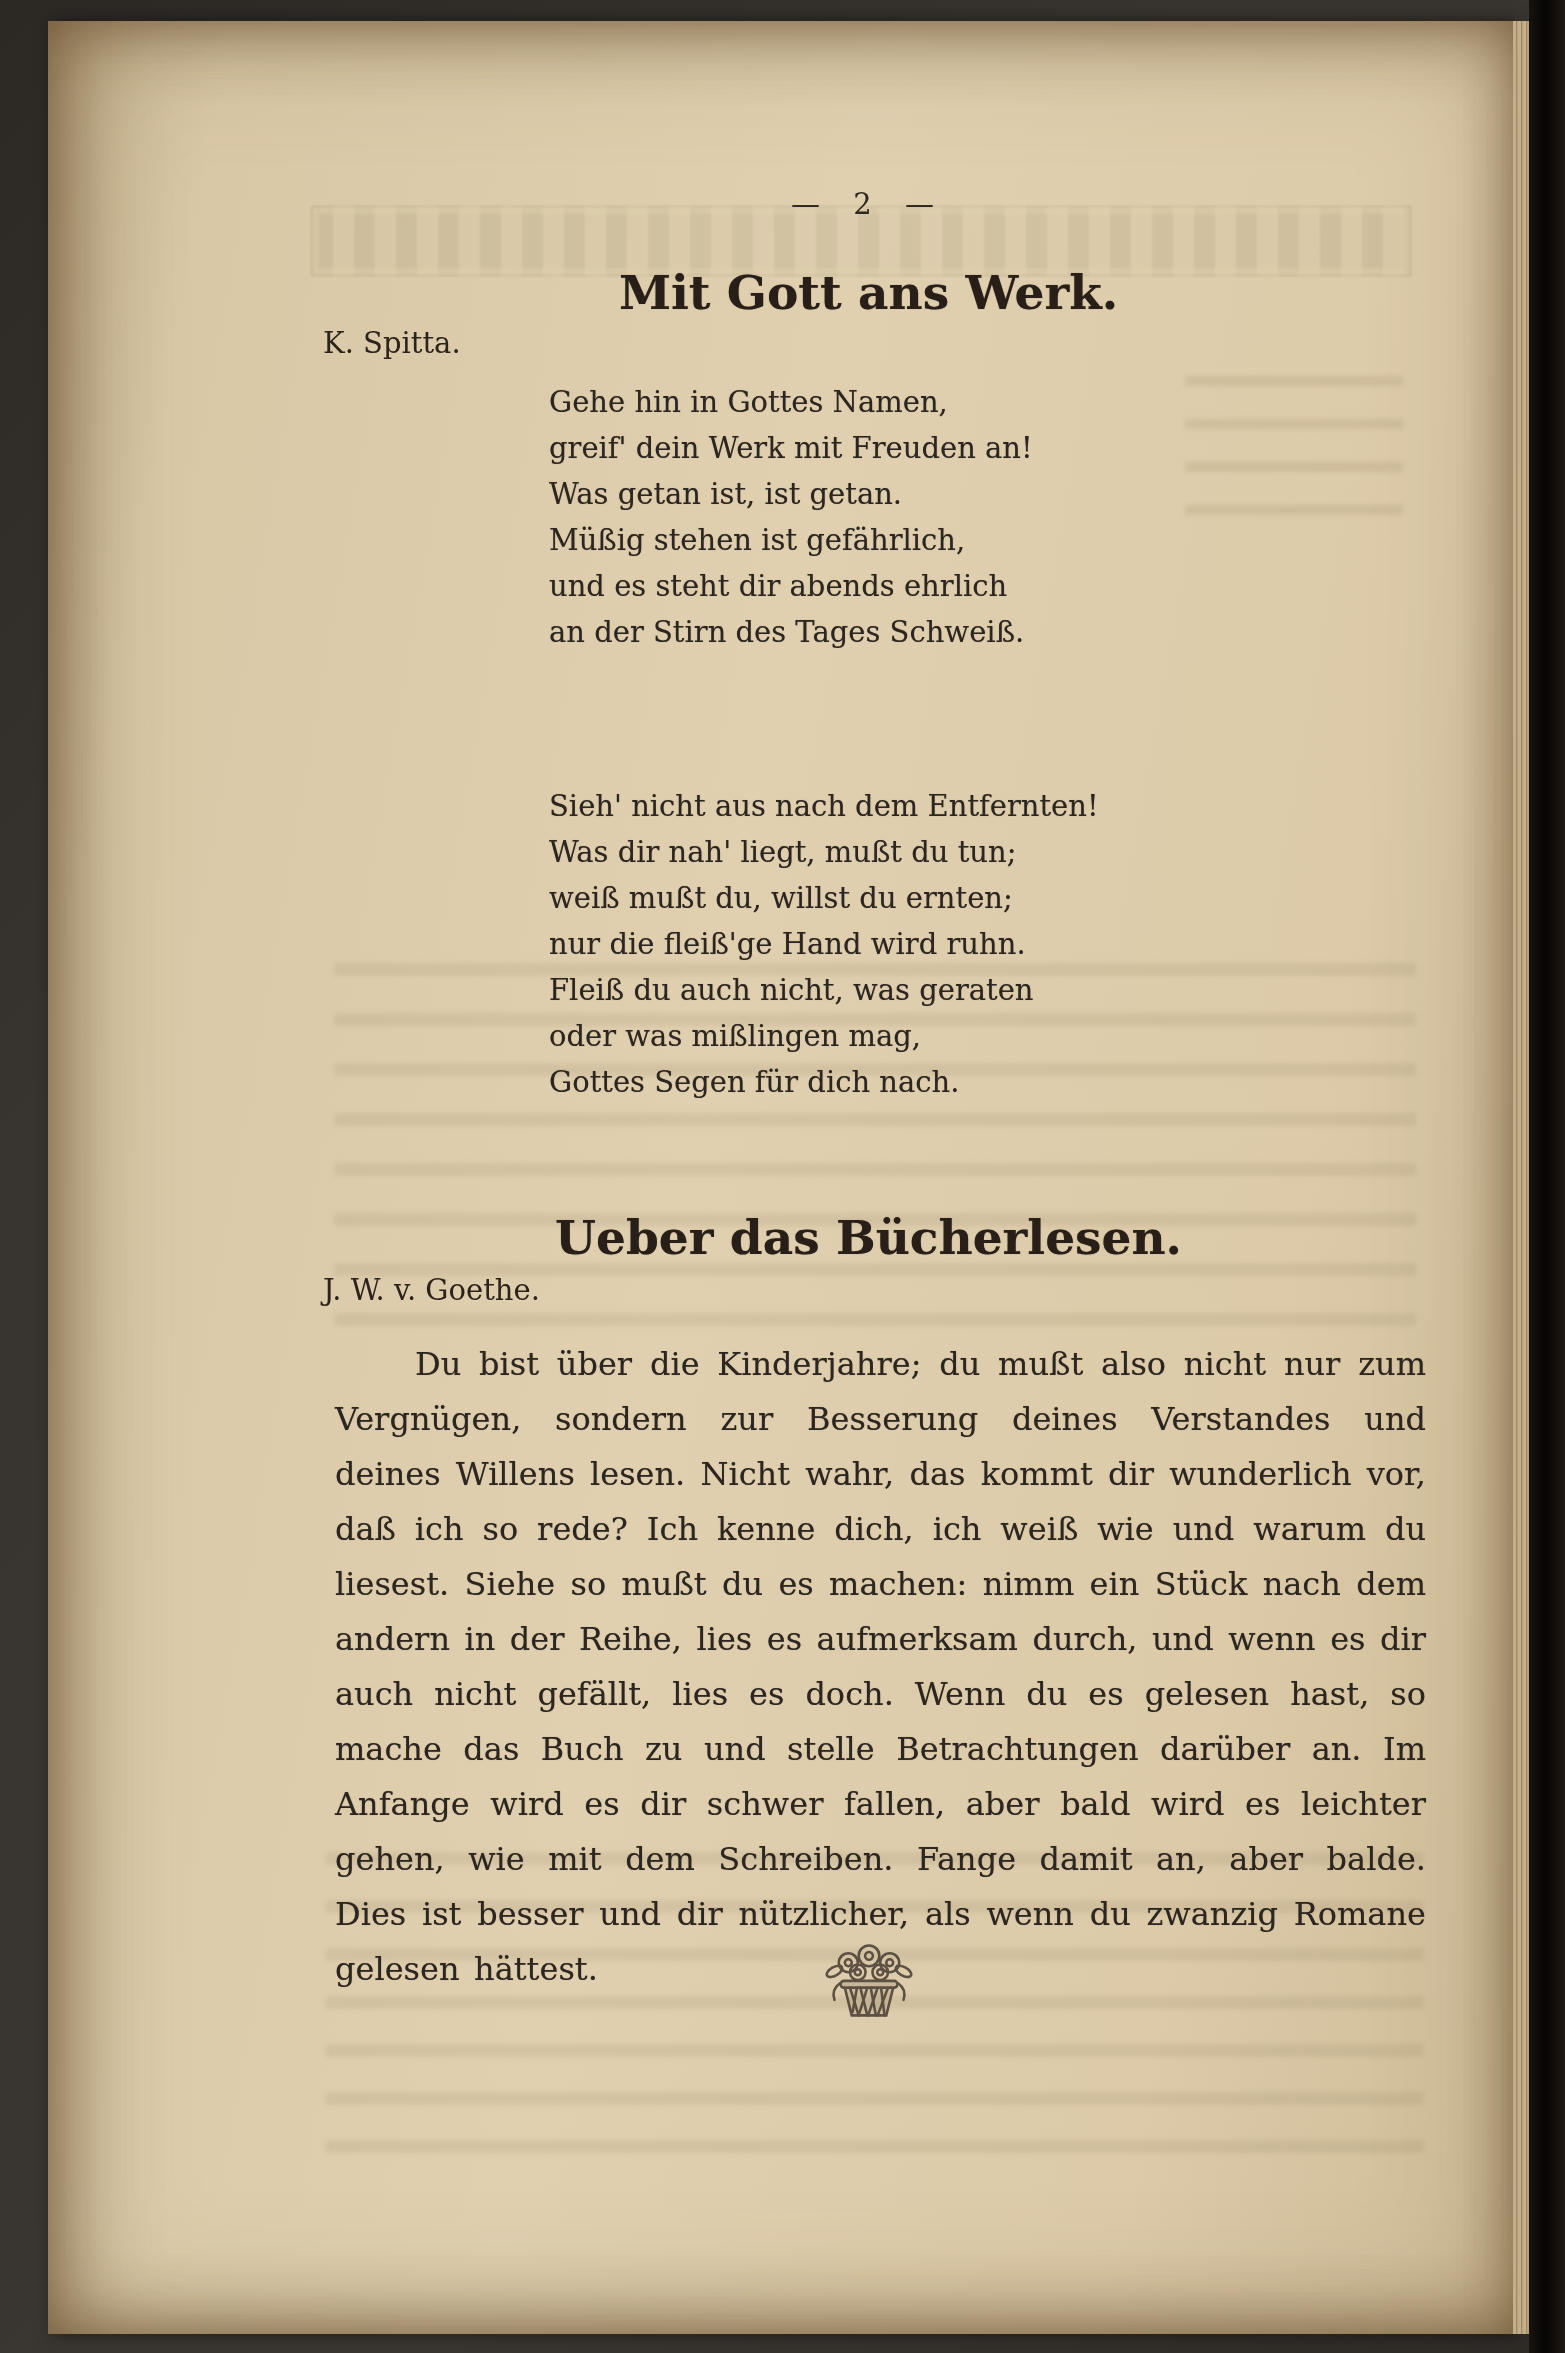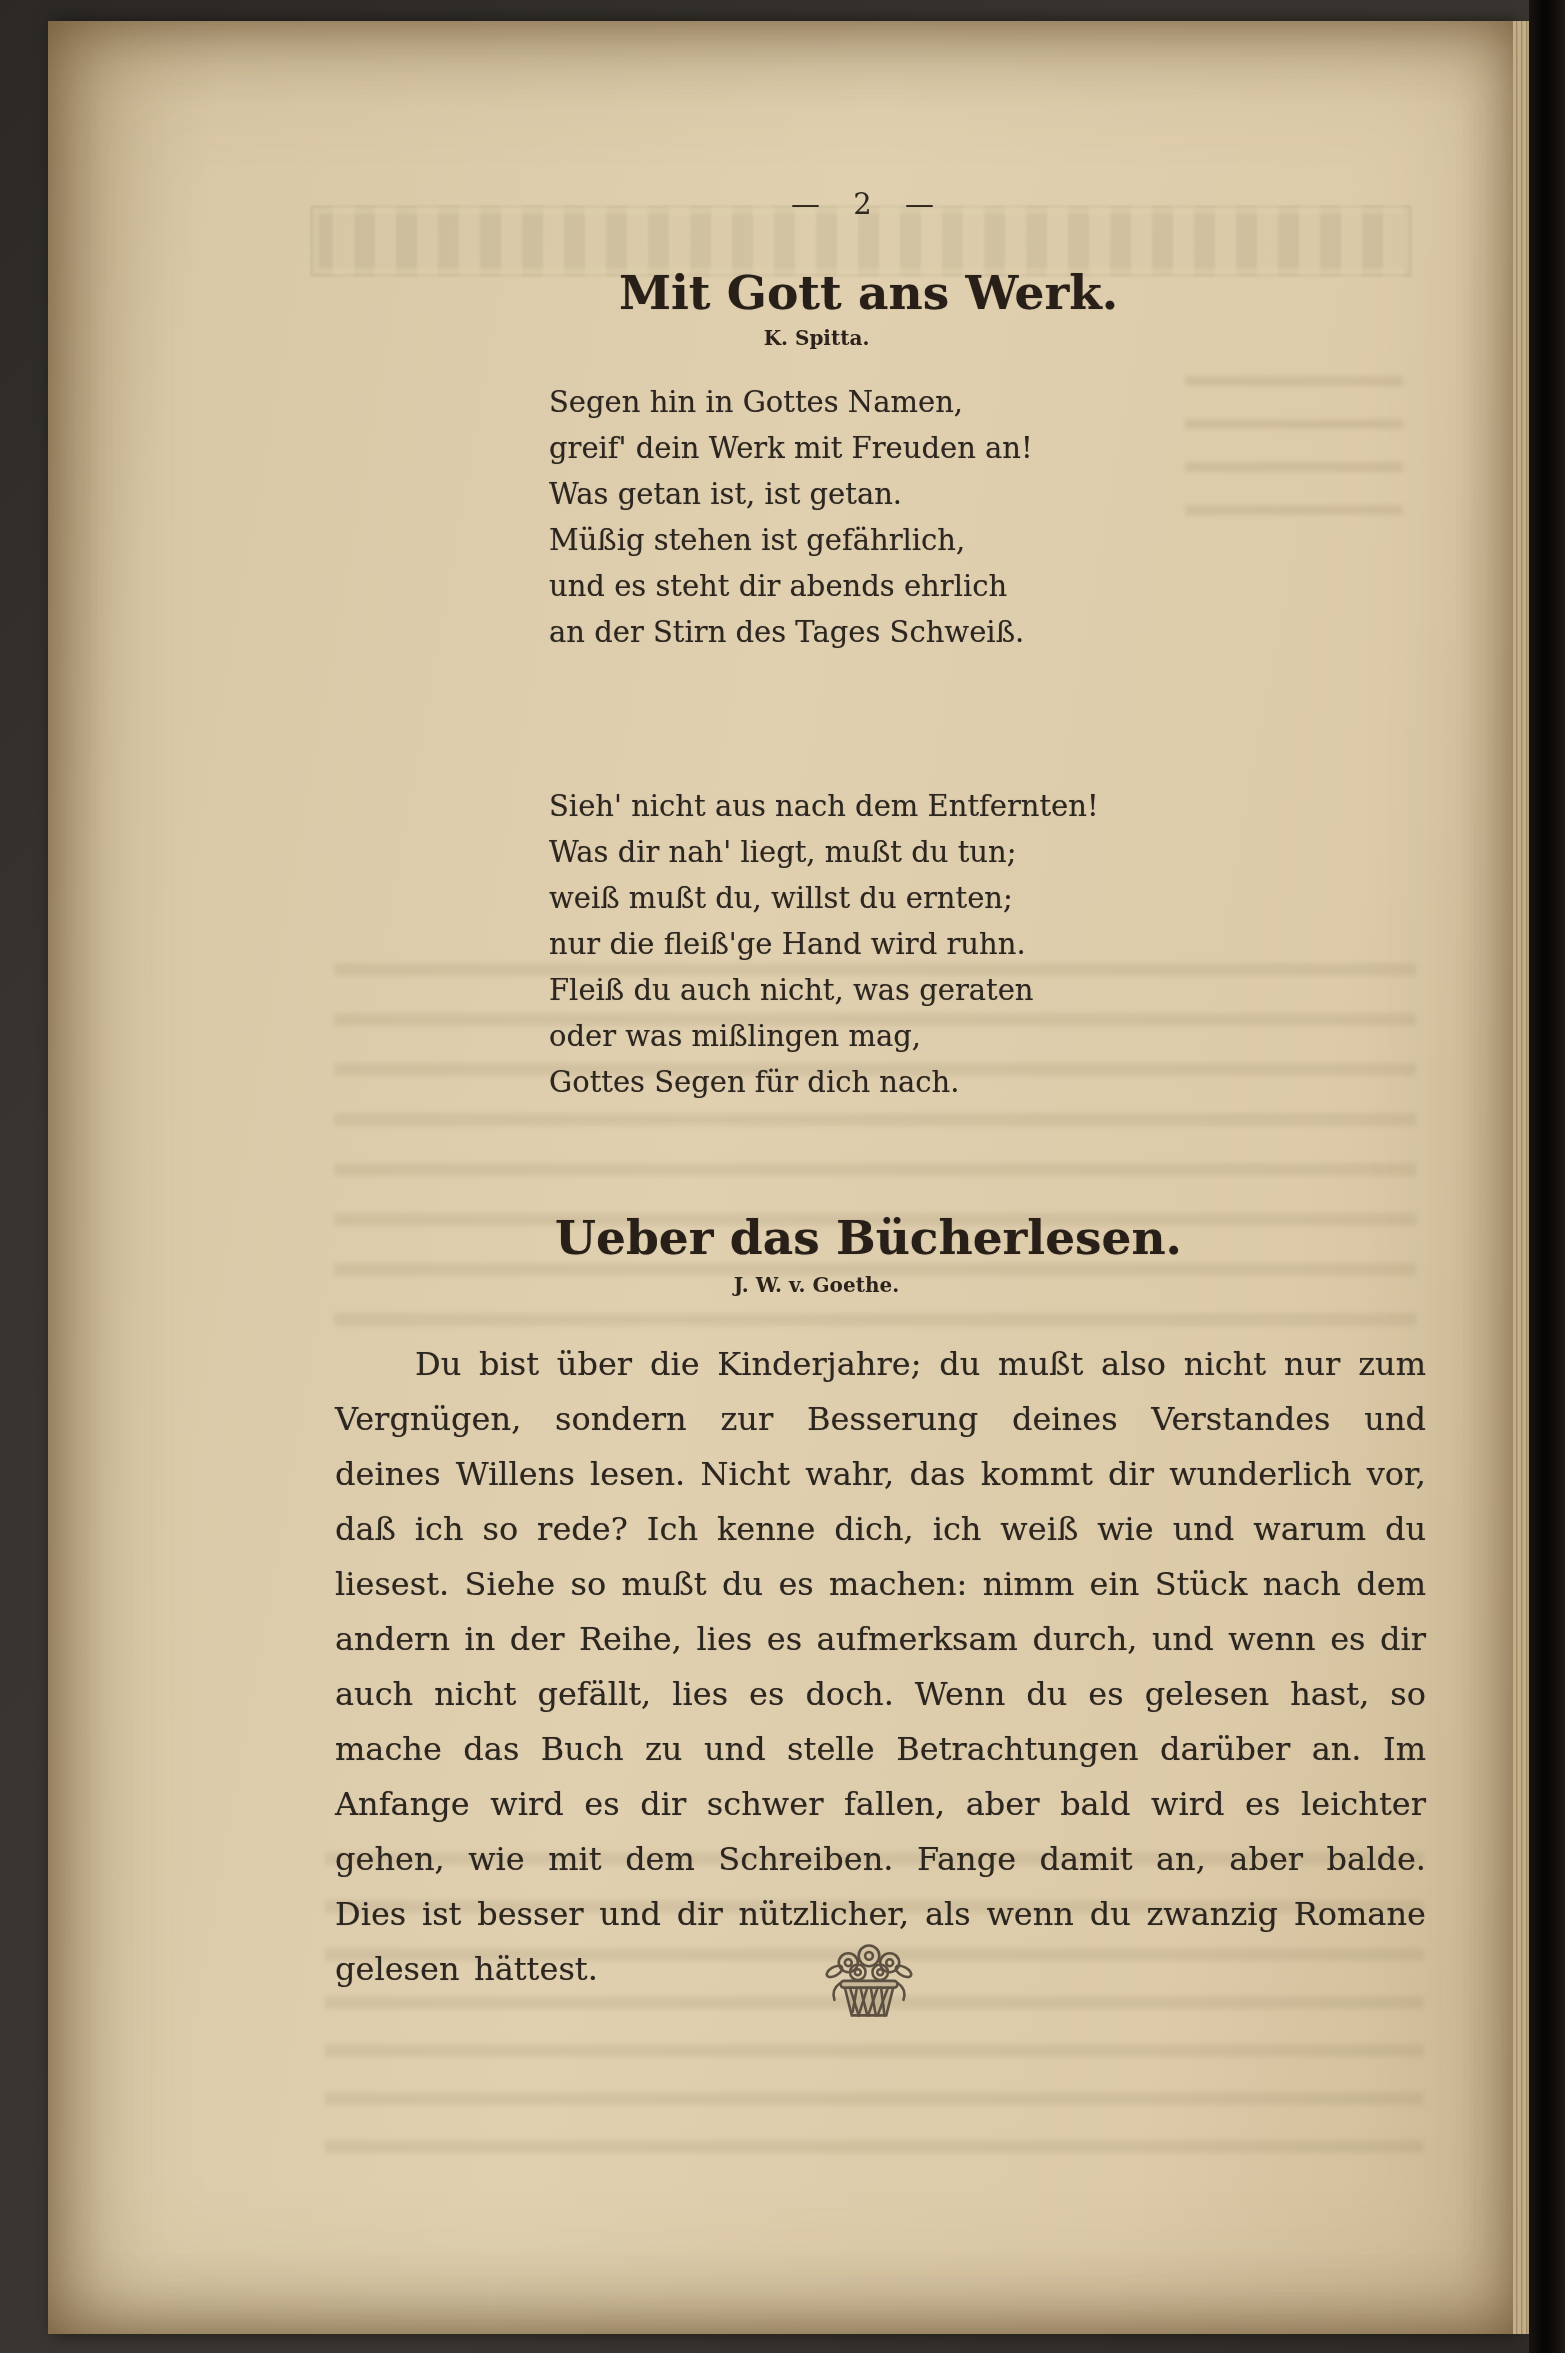--- a/index.html
+++ b/index.html
@@ -53,21 +53,21 @@
   }
   .title{
     position:absolute;left:0;width:100%;margin:0;text-align:center;
     font-size:47px;font-weight:bold;color:#271f18;
     text-shadow:0 0 0.9px rgba(40,30,20,0.45);
   }
   .t1{top:244px;}
   .t2{top:1189px;}
   .author{
     position:absolute;left:0;width:100%;padding-right:104px;box-sizing:border-box;
-    text-align:center;font-size:20px;font-weight:bold;color:#2c241c;
+    text-align:left;font-size:29px;font-weight:normal;color:#2c241c;
   }
   .a1{top:305px;}
   .a2{top:1252px;}
   .stanza{position:absolute;left:226px;font-size:29px;line-height:46px;color:#2c2620;
     text-shadow:0 0 0.9px rgba(40,30,20,0.35);}
   .s1{top:358px;}
   .s2{top:762px;}
   .prose{
     position:absolute;left:0;top:1304px;width:1091px;margin:12px;
     font-size:32px;line-height:55px;color:#2c2620;text-align:justify;
@@ -89,21 +89,21 @@
     <div class="ornband"></div>
 
     <div class="column">
 
       <div class="pagenum">—  2  —</div>
 
       <h1 class="title t1">Mit Gott ans Werk.</h1>
       <div class="author a1">K. Spitta.</div>
 
       <div class="stanza s1">
-        <div class="line">Segen hin in Gottes Namen,</div>
+        <div class="line">Gehe hin in Gottes Namen,</div>
         <div class="line">greif' dein Werk mit Freuden an!</div>
         <div class="line">Was getan ist, ist getan.</div>
         <div class="line">Müßig stehen ist gefährlich,</div>
         <div class="line">und es steht dir abends ehrlich</div>
         <div class="line">an der Stirn des Tages Schweiß.</div>
       </div>
 
       <div class="stanza s2">
         <div class="line">Sieh' nicht aus nach dem Entfernten!</div>
         <div class="line">Was dir nah' liegt, mußt du tun;</div>

